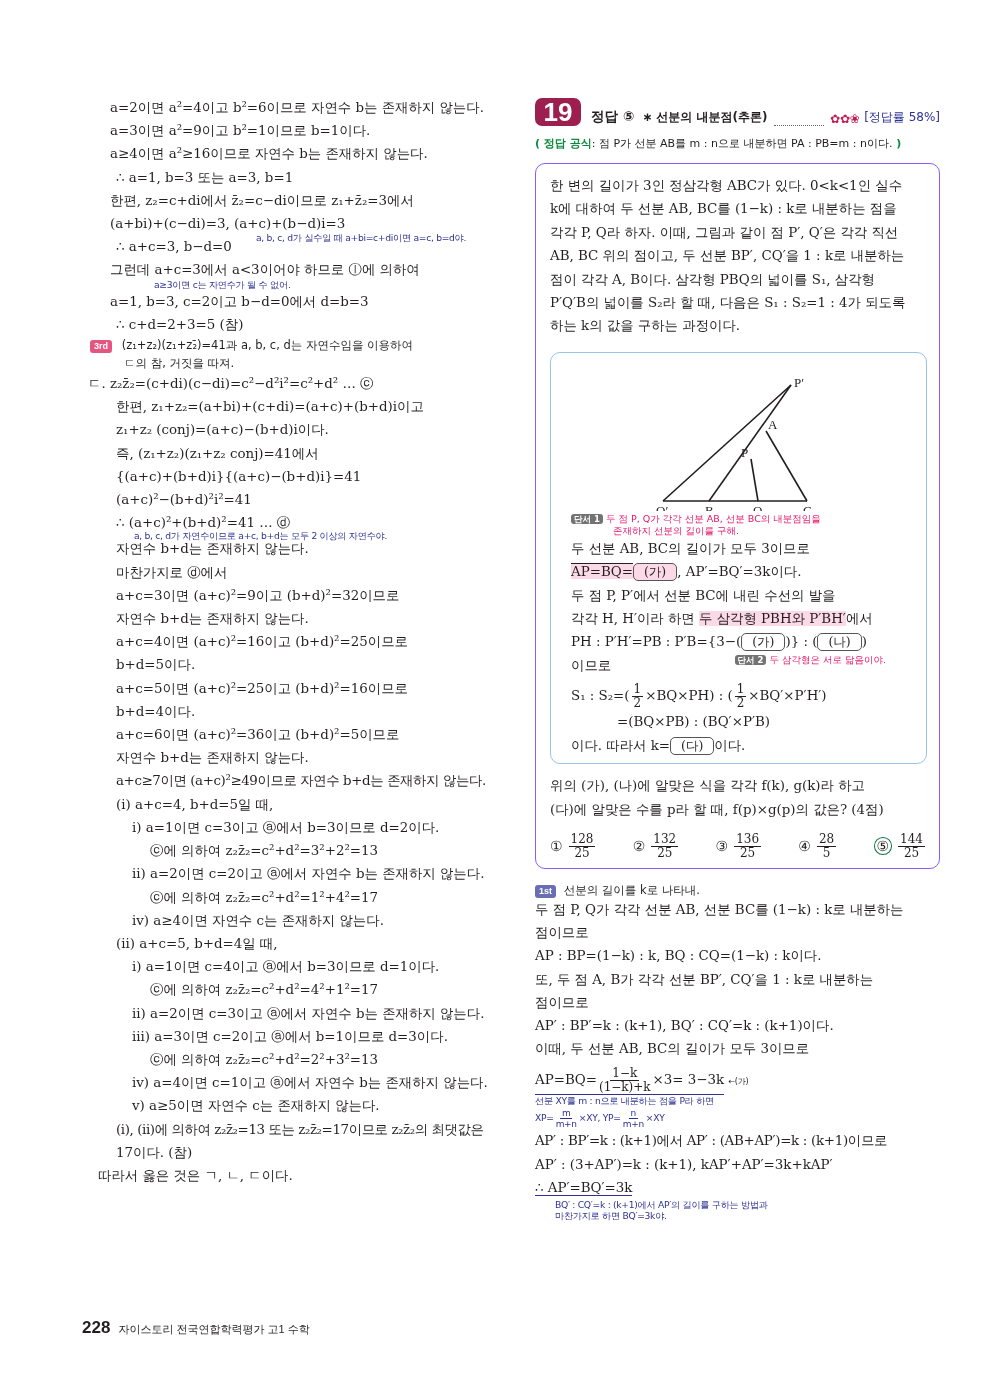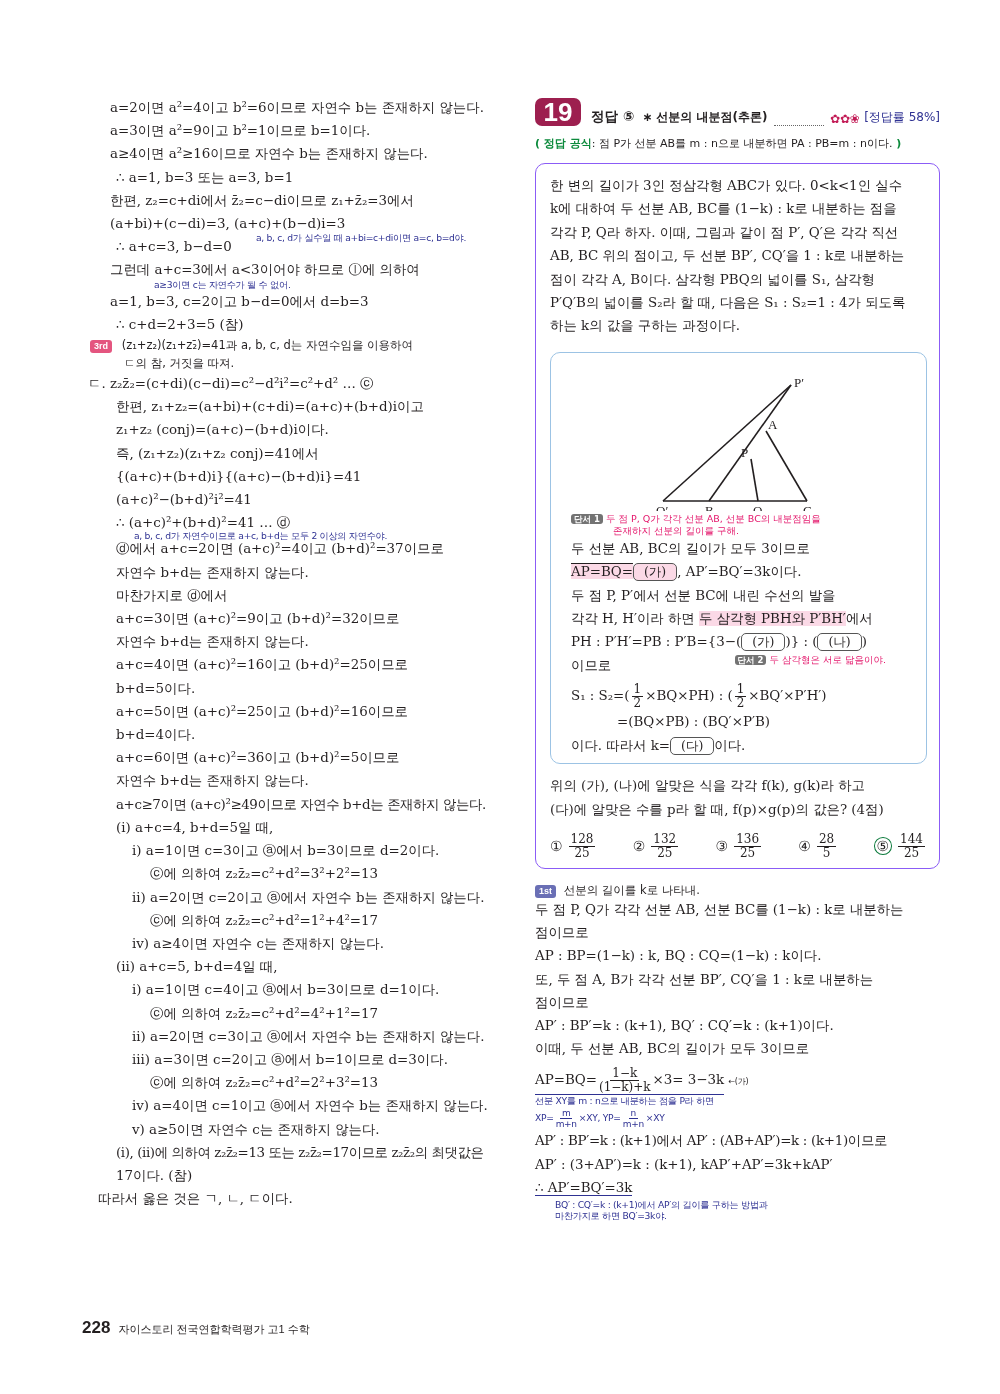--- a/index.html
+++ b/index.html
@@ -68,21 +68,20 @@
 
   <div class="ln" style="margin-left:-22px;">ㄷ. z₂z̄₂=(c+di)(c−di)=c²−d²i²=c²+d² … ⓒ</div>
   <div class="ln i1">한편, z₁+z₂=(a+bi)+(c+di)=(a+c)+(b+d)i이고</div>
   <div class="ln i1">z₁+z₂ (conj)=(a+c)−(b+d)i이다.</div>
   <div class="ln i1">즉, (z₁+z₂)(z₁+z₂ conj)=41에서</div>
   <div class="ln i1">{(a+c)+(b+d)i}{(a+c)−(b+d)i}=41</div>
   <div class="ln i1">(a+c)²−(b+d)²i²=41</div>
   <div class="ln i1">∴ (a+c)²+(b+d)²=41 … ⓓ</div>
   <div class="note" style="padding-left:24px;margin-top:-4px;margin-bottom:-4px;">a, b, c, d가 자연수이므로 a+c, b+d는 모두 2 이상의 자연수야.</div>
 
-  <div class="ln i1">ⓓ에서 a+c=2이면 (a+c)²=4이고 (b+d)²=37이므로</div>
   <div class="ln i1">자연수 b+d는 존재하지 않는다.</div>
   <div class="ln i1">마찬가지로 ⓓ에서</div>
   <div class="ln i1">a+c=3이면 (a+c)²=9이고 (b+d)²=32이므로</div>
   <div class="ln i1">자연수 b+d는 존재하지 않는다.</div>
   <div class="ln i1">a+c=4이면 (a+c)²=16이고 (b+d)²=25이므로</div>
   <div class="ln i1">b+d=5이다.</div>
   <div class="ln i1">a+c=5이면 (a+c)²=25이고 (b+d)²=16이므로</div>
   <div class="ln i1">b+d=4이다.</div>
   <div class="ln i1">a+c=6이면 (a+c)²=36이고 (b+d)²=5이므로</div>
   <div class="ln i1">자연수 b+d는 존재하지 않는다.</div>

